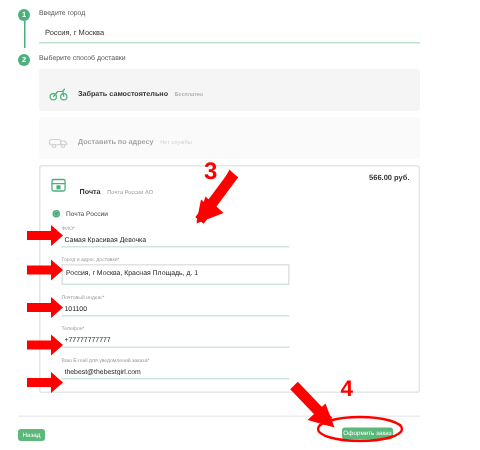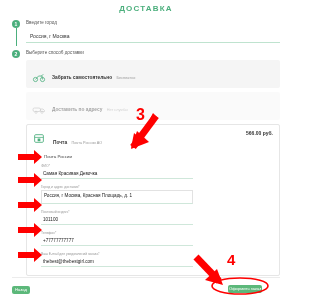--- a/index.html
+++ b/index.html
@@ -111,21 +111,20 @@
   .anno-num {
     position: absolute; color: #ff0000; font-weight: bold;
     font-family: "Liberation Sans", sans-serif;
   }
 </style>
 </head>
 <body>
 
 <div class="page">
 
-  <div class="page-title">ДОСТАВКА</div>
 
   <div class="content">
 
     <div class="step">
       <div class="step-bullet">1</div>
       <div class="step-line"></div>
       <div class="step-label">Введите город</div>
       <div class="city-value">Россия, г Москва</div>
     </div>
 

